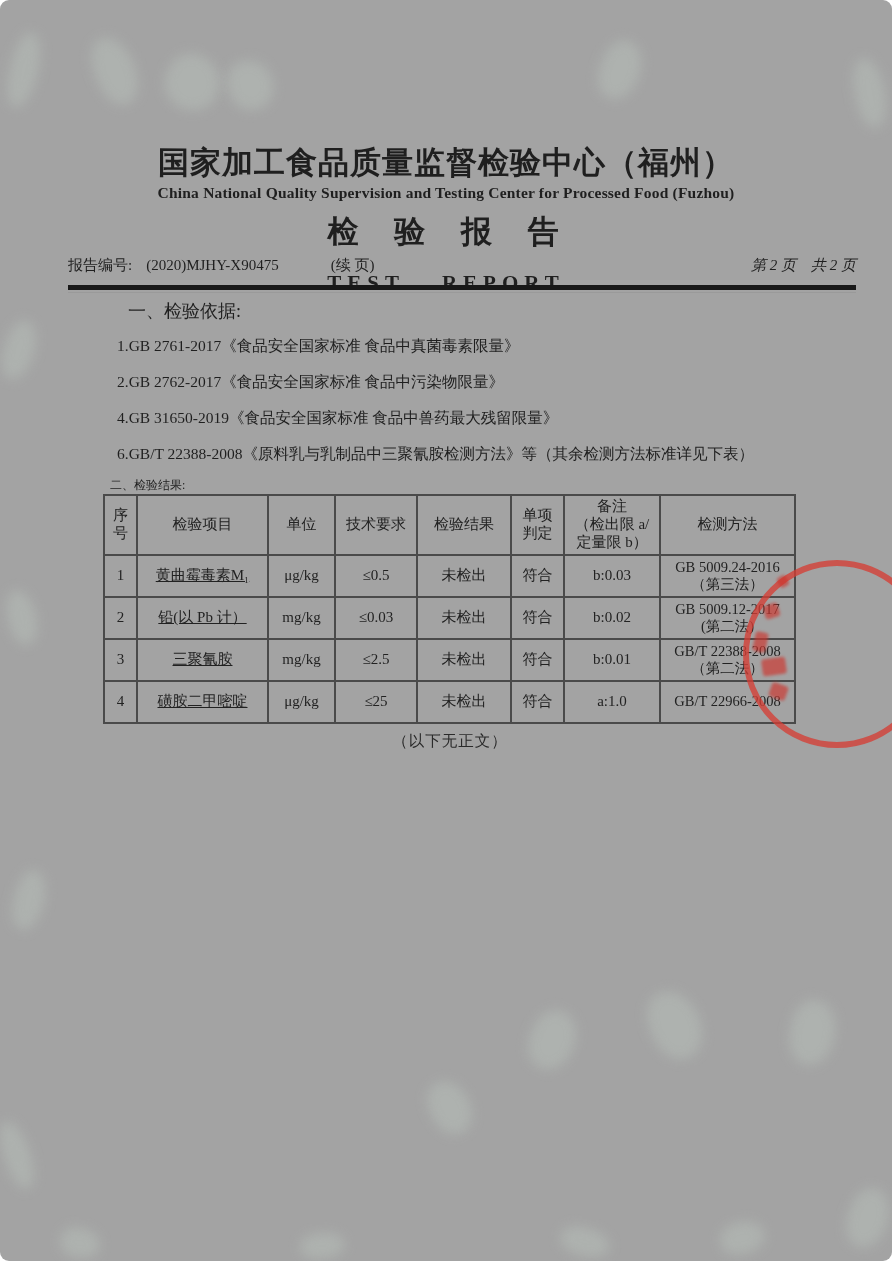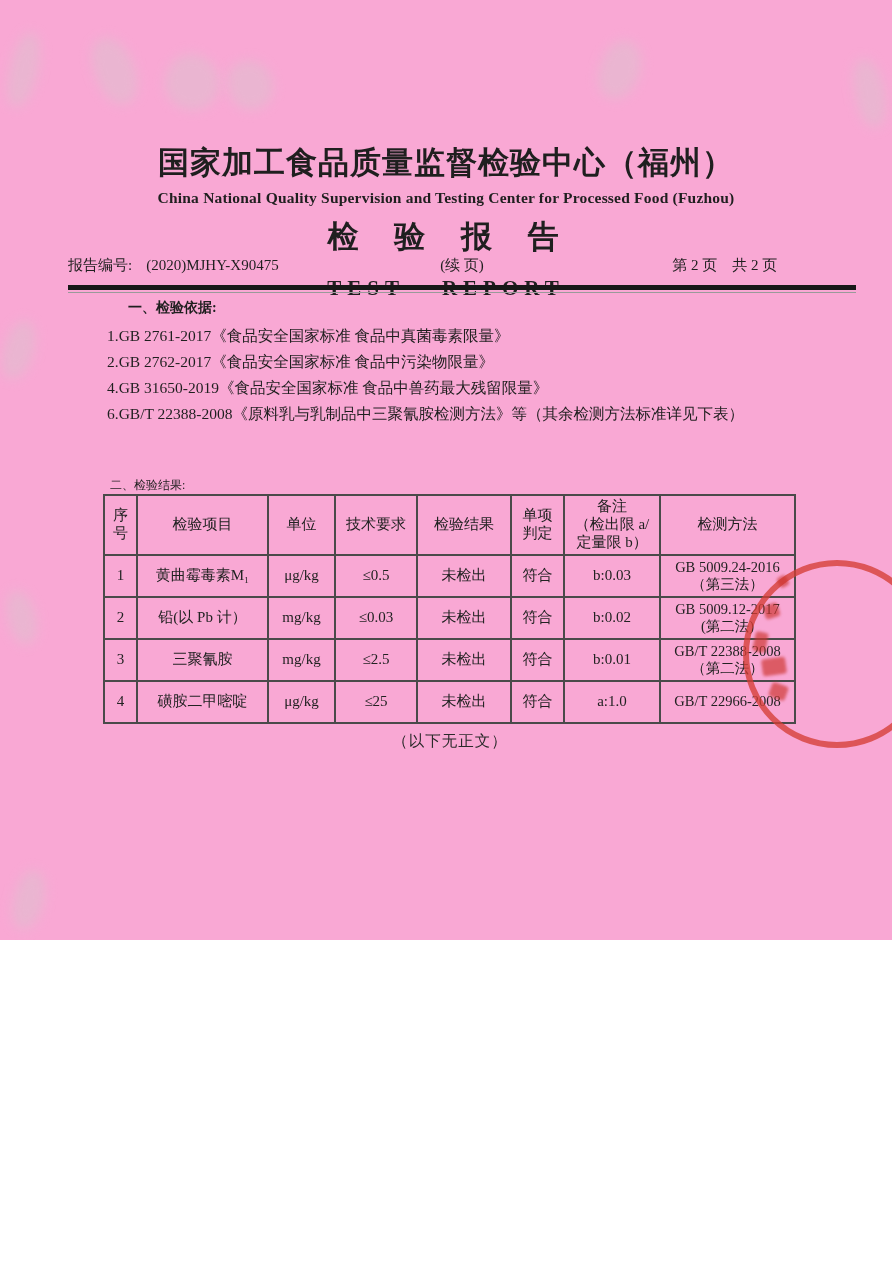--- a/index.html
+++ b/index.html
@@ -1,75 +1,76 @@
 <!DOCTYPE html>
 <html><head>
 <meta charset="utf-8">
 <style>
   html,body{margin:0;padding:0;background:#ffffff;}
   .page{
     position:relative;
-    width:892px;height:940px;
-    background:#f9a8d4;
+    width:892px;height:1261px;
+    background:#a3a3a3;
     font-family:"Liberation Serif","DejaVu Serif",serif;
     color:#1f1f1f;
     overflow:hidden;
+    border-radius:9px;
   }
   
   .smudge{
     position:absolute;
     background:rgba(198,212,203,0.30);
     border-radius:45% 55% 50% 50%;
     filter:blur(6px);
     pointer-events:none;
   }
   
   .header{position:absolute;top:142px;left:52px;width:788px;text-align:center;}
   .org-cn{font-size:31px;font-weight:bold;letter-spacing:1px;white-space:nowrap;}
-  .org-en{font-size:15.5px;font-weight:bold;margin-top:5px;letter-spacing:0.2px;white-space:nowrap;}
+  .org-en{font-size:15.5px;font-weight:bold;letter-spacing:0.2px;white-space:nowrap;}
   .title-cn{font-size:31px;font-weight:bold;margin-top:9px;word-spacing:16px;letter-spacing:6px;}
   .title-en{font-size:21px;font-weight:bold;letter-spacing:6px;word-spacing:26px;margin-top:18px;}
   .meta-row{
     position:absolute;top:256px;left:68px;width:788px;
     display:flex;align-items:baseline;font-size:15px;
   }
   .meta-left{flex:1;text-align:left;white-space:nowrap;}
   .meta-left .label{margin-right:14px;}
-  .meta-center{flex:1;text-align:center;white-space:nowrap;}
-  .meta-right{flex:1;text-align:center;white-space:nowrap;}
+  .meta-center{flex:1;white-space:nowrap;}
+  .meta-right{flex:1;text-align:right;white-space:nowrap;font-style:italic;}
   .rule{
     position:absolute;top:285px;left:68px;width:788px;height:5px;
     background:#181818;
   }
   .rule::after{
     content:"";position:absolute;left:0;right:0;top:7px;height:1px;
     background:#9a9a9a;
   }
   
-  .basis-heading{position:absolute;top:299px;left:128px;font-size:14px;font-weight:bold;}
+  .basis-heading{position:absolute;top:299px;left:128px;font-size:18px;}
   .basis-list{position:absolute;top:320px;left:101px;width:718px;font-size:15.5px;line-height:20px;}
-  .basis-item{margin:6px;}
+  .basis-item{margin:16px;}
   .results-heading{position:absolute;top:477px;left:110px;font-size:12px;}
   
   .tbl-wrap{position:absolute;top:494px;left:103px;width:694px;}
   table.results{
     border-collapse:collapse;table-layout:fixed;width:691px;
     font-size:15px;color:#222;
   }
   table.results th,table.results td{
     border:2px solid #4a4a4a;
     text-align:center;vertical-align:middle;
     padding:1px 2px;
     white-space:pre-line;
     line-height:1.18;
     overflow:hidden;
   }
   table.results th{font-weight:normal;height:56px;}
   table.results td{height:38px;}
-  td.cell-item{text-align:left;padding-left:10px;}
+  td.cell-item{text-align:left;padding-left:10px;text-decoration:underline;}
   td.cell-method{text-align:left;padding-left:8px;font-size:14.5px;}
   .col-no{width:33px;}
   .col-item{width:131px;}
   .col-unit{width:67px;}
   .col-req{width:82px;}
   .col-res{width:94px;}
   .col-judge{width:53px;}
   .col-note{width:96px;}
   .col-method{width:135px;}
   .below-note{margin-top:7px;text-align:center;font-size:15.5px;color:#2a2a2a;letter-spacing:1px;}

